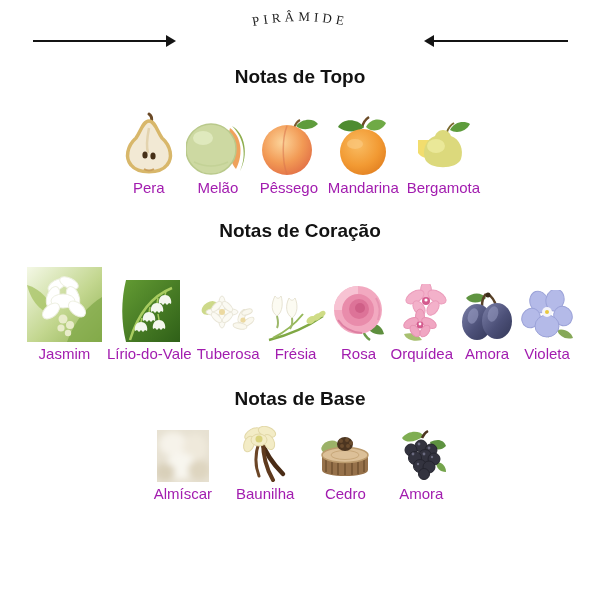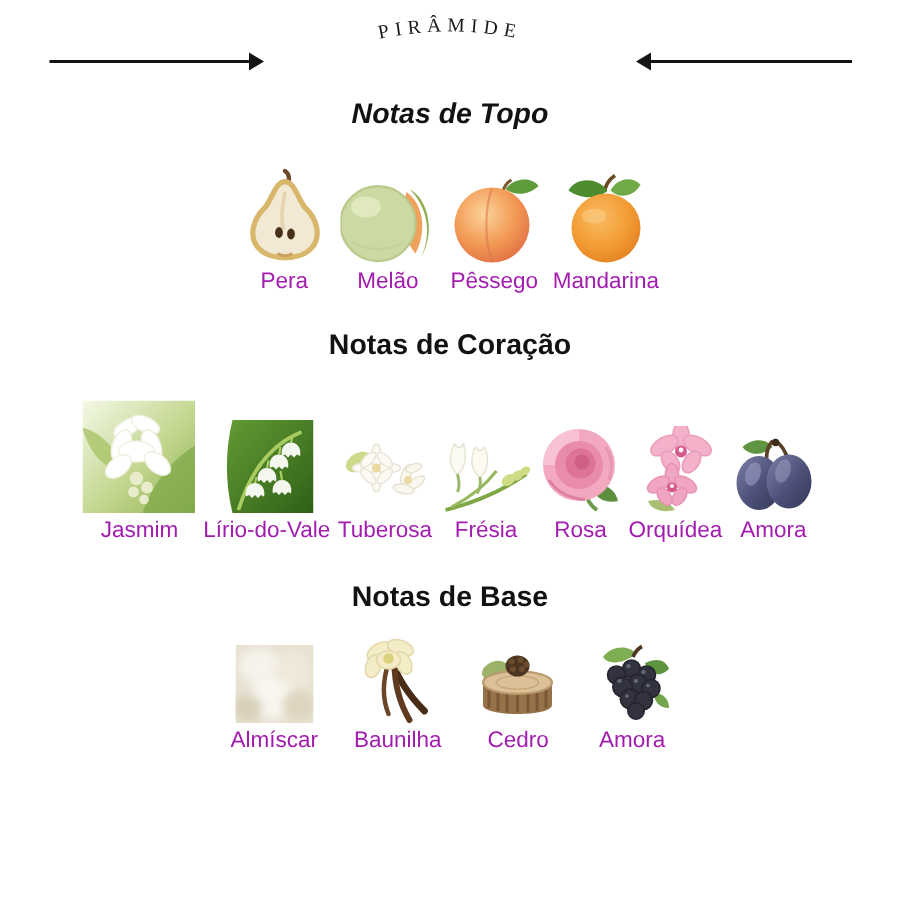--- a/index.html
+++ b/index.html
@@ -17,21 +17,21 @@
   .arrow { position:absolute; top:35px; height:12px; display:flex; align-items:center; }
   .arrow .line { flex:1; height:2px; background:#141414; }
   .arrow .head { width:0; height:0; border-top:6px solid transparent; border-bottom:6px solid transparent; }
   .arrow-left  { left:33px;  width:143px; }
   .arrow-left  .head { border-left:10px solid #141414; }
   .arrow-right { left:424px; width:144px; }
   .arrow-right .head { border-right:10px solid #141414; }
 
   
   h2.sec-heading { text-align:center; font-size:19px; font-weight:700; color:#121212; line-height:22px; }
-  .h-top   { margin-top:30px;font-style:italic; }
+  .h-top   { margin-top:30px; }
   .h-heart { margin-top:22px; }
   .h-base  { margin-top:24px; }
 
   .row { display:flex; justify-content:center; align-items:flex-end; }
   .row-top   { margin-top:20px; gap:8px; }
   .row-heart { margin-top:24px; gap:5px; }
   .row-base  { margin-top:16px; gap:24px; }
 
   .note-item { display:flex; flex-direction:column; align-items:center; }
   .img-box { display:flex; align-items:flex-end; justify-content:center; }
@@ -126,20 +126,32 @@
           <path d="M28 14 q1 -7 7 -11" stroke="#6b4a26" stroke-width="2.5" fill="none"></path>
           <path d="M30 13 C22 3 8 5 4 13 C12 19 24 19 30 13 Z" fill="#4e8c30"></path>
           <path d="M32 13 C36 5 46 3 52 9 C48 17 38 19 32 13 Z" fill="#6faa46"></path>
           <circle cx="29" cy="38" r="23" fill="url(#gMand)"></circle>
           <ellipse cx="21" cy="30" rx="8" ry="5" fill="#fbc87e" opacity="0.7"></ellipse>
         </svg>
       </div>
       <figcaption class="note-label">Mandarina</figcaption>
     </figure>
 
+    <figure class="note-item">
+      <div class="img-box">
+        <svg width="58" height="58" viewBox="0 0 58 58">
+          <path d="M4 22 h13 v17 c-6 2 -10 0 -13 -4 Z" fill="#f2dd6e"></path>
+          <path d="M36 12 C40 4 50 2 56 6 C52 14 42 16 36 12 Z" fill="#5e9c3c"></path>
+          <path d="M33 14 q2 -6 7 -9" stroke="#7a6a2e" stroke-width="2" fill="none"></path>
+          <path d="M29 12 C33 12 36 15 37 18 C46 21 50 32 47 41 C43 52 15 52 11 41 C8 32 12 21 21 18 C22 15 25 12 29 12 Z" fill="#dcd97c"></path>
+          <ellipse cx="22" cy="28" rx="9" ry="7" fill="#ecea9e" opacity="0.85"></ellipse>
+        </svg>
+      </div>
+      <figcaption class="note-label">Bergamota</figcaption>
+    </figure>
   </div>
 
   <h2 class="sec-heading h-heart">Notas de Coração</h2>
   <div class="row row-heart">
 
     <figure class="note-item">
       <div class="img-box">
         <svg width="75" height="75" viewBox="0 0 75 75">
           <defs>
             <linearGradient id="gJas" x1="0" y1="0" x2="1" y2="1">
@@ -308,20 +320,38 @@
           <circle cx="30" cy="5" r="2.5" fill="#3c2c18"></circle>
           <ellipse cx="19" cy="32" rx="15" ry="18" fill="url(#gPlum)"></ellipse>
           <ellipse cx="39" cy="31" rx="15" ry="18" fill="url(#gPlum)"></ellipse>
           <ellipse cx="15" cy="26" rx="5" ry="8" fill="#9ca0c6" opacity="0.55" transform="rotate(18 15 26)"></ellipse>
           <ellipse cx="35" cy="24" rx="5" ry="8" fill="#9ca0c6" opacity="0.5" transform="rotate(18 35 24)"></ellipse>
         </svg>
       </div>
       <figcaption class="note-label">Amora</figcaption>
     </figure>
 
+    <figure class="note-item">
+      <div class="img-box">
+        <svg width="52" height="52" viewBox="0 0 52 52">
+          <path d="M36 40 C44 38 50 42 52 48 C44 50 38 46 36 40 Z" fill="#86a858"></path>
+          <path d="M26 33 q-1 9 2 14" stroke="#86a858" stroke-width="2" fill="none"></path>
+          <g fill="#b4bae8" stroke="#9ba2d8" stroke-width="1">
+            <ellipse cx="18" cy="12" rx="9" ry="11" transform="rotate(-18 18 12)"></ellipse>
+            <ellipse cx="34" cy="10" rx="9" ry="11" transform="rotate(14 34 10)"></ellipse>
+            <ellipse cx="10" cy="28" rx="10" ry="9" transform="rotate(-60 10 28)"></ellipse>
+            <ellipse cx="42" cy="26" rx="10" ry="9" transform="rotate(60 42 26)"></ellipse>
+            <ellipse cx="26" cy="36" rx="12" ry="11"></ellipse>
+          </g>
+          <circle cx="26" cy="22" r="5" fill="#f4f4fa"></circle>
+          <circle cx="26" cy="22" r="2" fill="#e8c83e"></circle>
+        </svg>
+      </div>
+      <figcaption class="note-label">Violeta</figcaption>
+    </figure>
   </div>
 
   <h2 class="sec-heading h-base">Notas de Base</h2>
   <div class="row row-base">
 
     <figure class="note-item">
       <div class="img-box">
         <svg width="52" height="52" viewBox="0 0 52 52">
           <defs>
             <filter id="soft" x="-30%" y="-30%" width="160%" height="160%">

